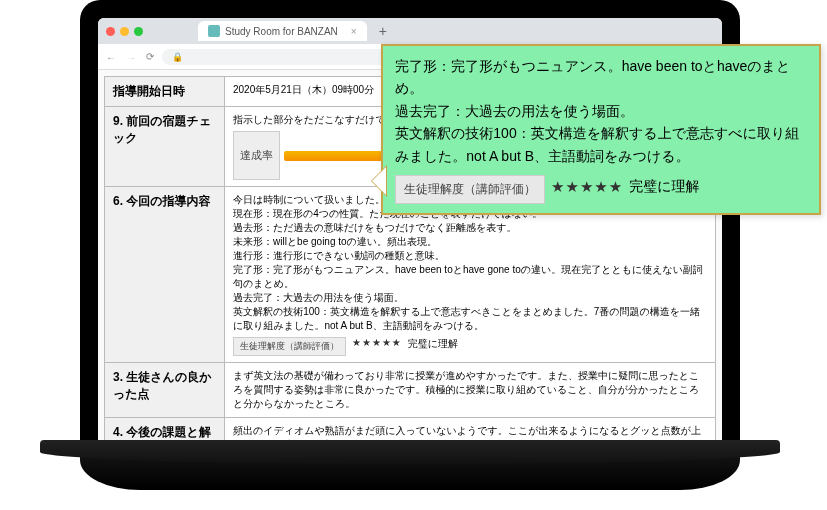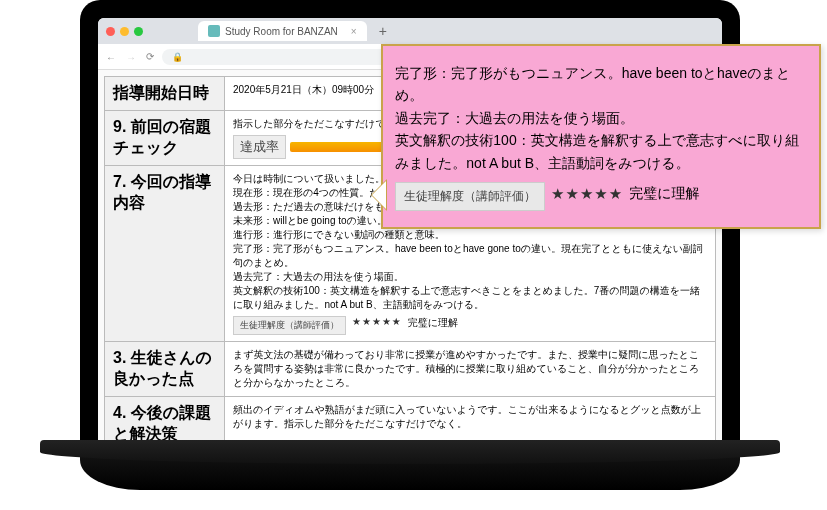--- a/index.html
+++ b/index.html
@@ -22,30 +22,30 @@
 .url-bar { height: 26px; background: #fff; border-bottom: 1px solid #ddd; display: flex; align-items: center; padding: 0 8px; gap: 8px; font-size: 10px; color: #555; }
 .nav-icons { display: flex; gap: 10px; color: #888; }
 .url-field { flex: 1; background: #f1f3f4; border-radius: 12px; padding: 3px 10px; display: flex; align-items: center; gap: 6px; }
 .lock { color: #888; font-size: 9px; }
 .right-icons { display: flex; gap: 8px; align-items: center; }
 .ext-icon { width: 14px; height: 14px; border-radius: 50%; }
 
 .page { flex: 1; overflow: auto; background: #fafafa; padding: 6px; }
 table { width: 100%; border-collapse: collapse; font-size: 10px; }
 th, td { border: 1px solid #bbb; padding: 6px 8px; vertical-align: top; text-align: left; background: #fff; }
-th { background: #f0f0f0; width: 120px; font-weight: bold; font-size: 16px; }
+th { background: #f0f0f0; width: 120px; font-weight: bold; font-size: 12px; }
 .ach-row { display: flex; align-items: center; gap: 4px; margin-top: 4px; }
-.ach-label { background: #eee; border: 1px solid #ccc; padding: 2px 6px; font-size: 13px; color: #444; }
+.ach-label { background: #eee; border: 1px solid #ccc; padding: 16px 6px; font-size: 11px; color: #444; }
 .ach-bar { width: 120px; height: 10px; background: linear-gradient(#f7b500, #f79000); border-radius: 2px; }
 .ach-medal { color: #f7a500; font-size: 12px; }
 .rating-row { display: flex; align-items: flex-start; gap: 6px; margin-top: 4px; }
 .rating-label { background: #eee; border: 1px solid #ccc; padding: 2px 6px; font-size: 9px; color: #444; }
 .stars { color: #333; letter-spacing: 1px; }
 
-.callout { position: absolute; right: 6px; top: 44px; width: 440px; background: #f9a8d4; border: 2px solid #c9a34a; padding: 16px 12px; font-size: 14px; line-height: 1.6; box-shadow: 2px 2px 6px rgba(0,0,0,.15); }
+.callout { position: absolute; right: 6px; top: 44px; width: 440px; background: #86efac; border: 2px solid #c9a34a; padding: 9px 12px; font-size: 14px; line-height: 1.6; box-shadow: 2px 2px 6px rgba(0,0,0,.15); }
 .callout .rating-row { margin-top: 8px; }
 .callout .rating-label { font-size: 12px; padding: 4px 8px; background: #e8e8e8; }
 .callout .stars { font-size: 15px; }
 .callout-tail { position: absolute; left: -28px; bottom: 16px; width: 0; height: 0; border: 16px solid transparent; border-right-color: #c9a34a; }
 .callout-tail::after { content: ""; position: absolute; left: -13px; top: -14px; border: 14px solid transparent; border-right-color: #fff; }
 </style>
 </head>
 <body>
 
 <div class="laptop">
@@ -96,21 +96,21 @@
               <div>指示した部分をただこなすだけでなく、自分が分かったところと分からなかったところ</div>
               <div class="ach-row">
                 <span class="ach-label">達成率</span>
                 <span class="ach-bar"></span>
                 <span class="ach-medal">🏅</span>
                 <span>100%</span>
               </div>
             </td>
           </tr>
           <tr>
-            <th>7. 今回の指導内容</th>
+            <th>6. 今回の指導内容</th>
             <td>
               <div style="white-space:pre-line">今日は時制について扱いました。
 現在形：現在形の4つの性質。ただ現在のことを表すだけではない。
 過去形：ただ過去の意味だけをもつだけでなく距離感を表す。
 未来形：willとbe going toの違い。頻出表現。
 進行形：進行形にできない動詞の種類と意味。
 完了形：完了形がもつニュアンス。have been toとhave gone toの違い。現在完了とともに使えない副詞句のまとめ。
 過去完了：大過去の用法を使う場面。
 英文解釈の技術100：英文構造を解釈する上で意志すべきことをまとめました。7番の問題の構造を一緒に取り組みました。not A but B、主語動詞をみつける。</div>
               <div class="rating-row">

